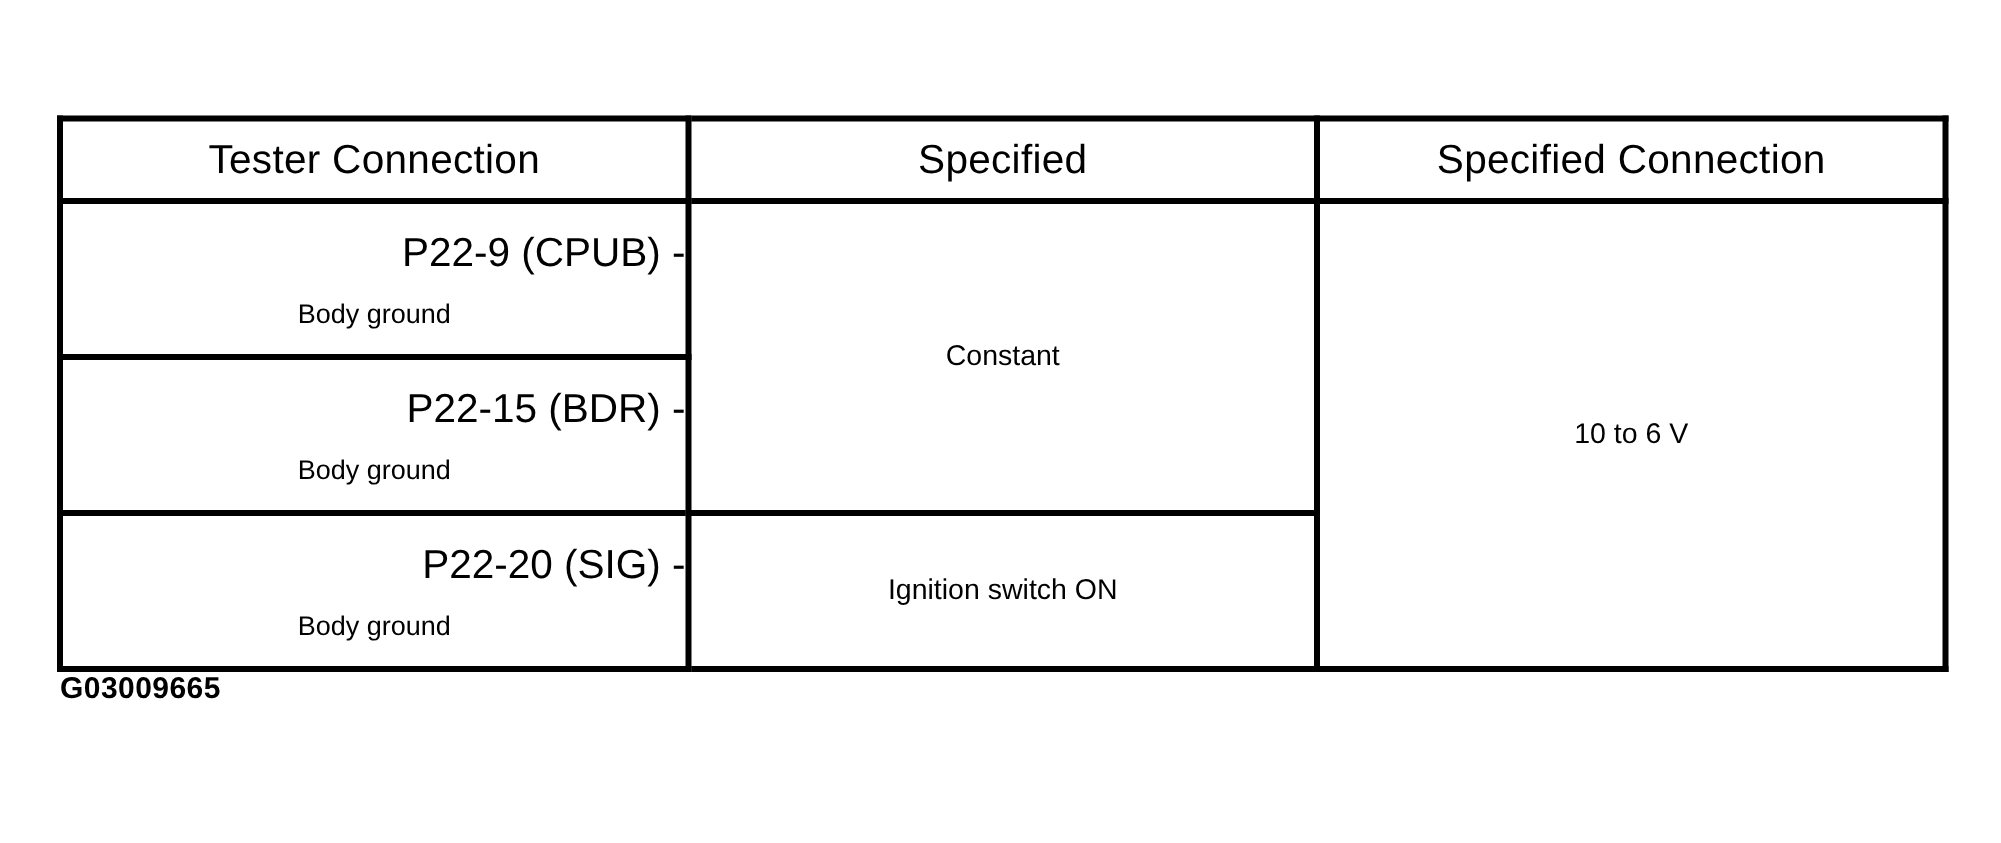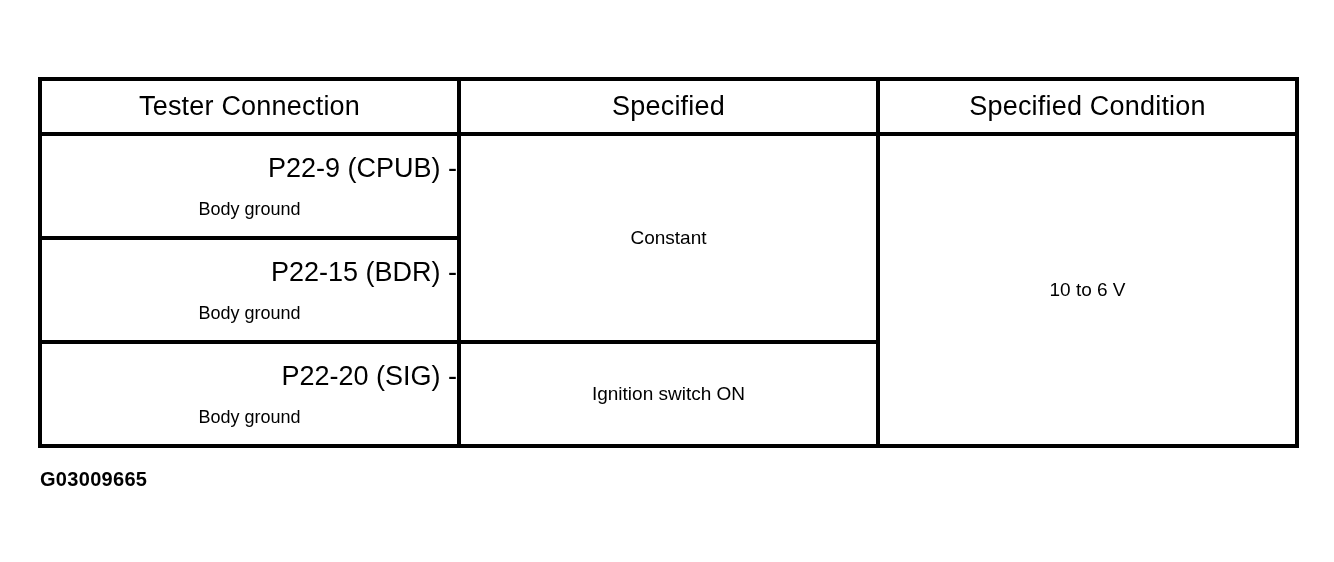--- a/index.html
+++ b/index.html
@@ -82,21 +82,21 @@
   .center-cell {
     text-align: center;
     font-size: 19px;
     white-space: nowrap;
   }
 
   
   .caption {
     position: absolute;
     left: 40px;
-    top: 468px;
+    top: 448px;
     font-size: 20px;
     font-weight: bold;
     letter-spacing: 0.3px;
     white-space: nowrap;
   }
 </style>
 </head>
 <body>
 
 <div class="page">
@@ -105,21 +105,21 @@
     <colgroup>
       <col class="col-tester">
       <col class="col-cond">
       <col class="col-spec">
     </colgroup>
 
     <thead>
       <tr>
         <th class="hdr">Tester Connection</th>
         <th class="hdr">Specified</th>
-        <th class="hdr">Specified Condition</th>
+        <th class="hdr">Specified Connection</th>
       </tr>
     </thead>
 
     <tbody>
 
       <tr>
         <td class="tester-cell">
           <span class="tester-line-1">P22-9  (CPUB)  -</span>
           <span class="tester-line-2">Body ground</span>
         </td>

